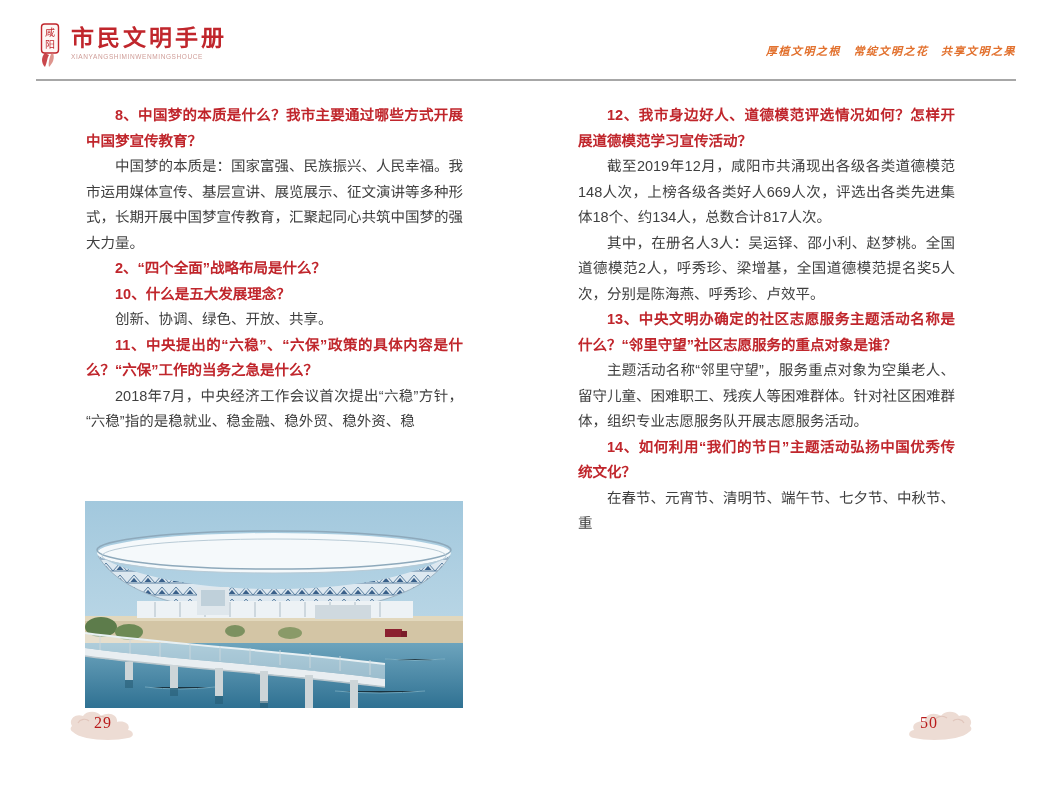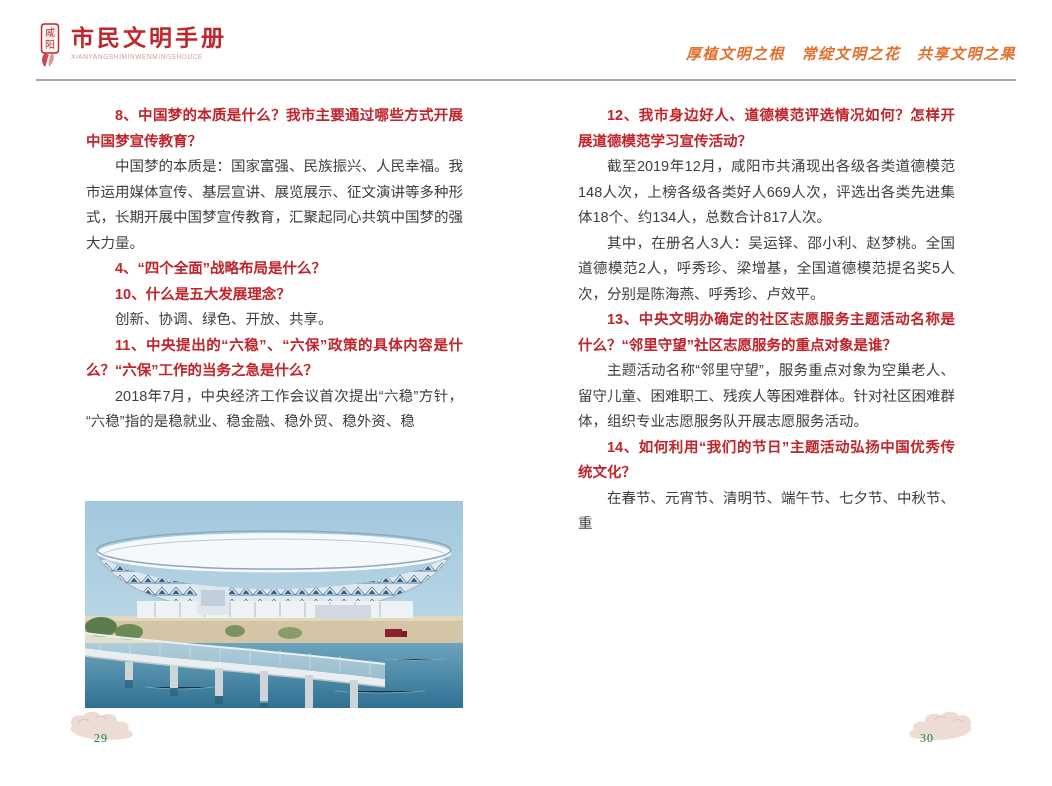--- a/index.html
+++ b/index.html
@@ -24,21 +24,21 @@
     font-size:23px;font-weight:700;color:var(--red);
     letter-spacing:3px;line-height:1.1;
   }
   .logo-subtitle{
     font-size:6.5px;color:#cf9d98;letter-spacing:.6px;margin-top:2px;
   }
   .tagline{
     position:absolute;top:42px;right:36px;
     font-family:"Liberation Serif", serif;
     font-style:italic;font-weight:700;
-    font-size:15px;color:var(--orange);letter-spacing:1.5px;
+    font-size:11px;color:var(--orange);letter-spacing:1.5px;
     white-space:pre;
   }
   .header-rule{
     position:absolute;left:36px;top:79px;width:980px;height:2px;
     background:#a7a7a7;
   }
   
   .col{
     position:absolute;top:103px;width:377px;
     font-size:14.5px;line-height:25.5px;
@@ -56,23 +56,23 @@
     overflow:hidden;
   }
   .photo svg{display:block;}
   
   .pagenum{
     position:absolute;top:710px;width:90px;height:32px;
   }
   .pagenum.pn-left{left:66px;}
   .pagenum.pn-right{left:896px;}
   .pagenum .num{
-    position:absolute;top:21px;
+    position:absolute;top:4px;
     font-family:"Liberation Serif", serif;
-    font-size:12px;color:#15803d;letter-spacing:1px;
+    font-size:16px;color:#b91c1c;letter-spacing:1px;
   }
   .pn-left .num{left:28px;}
   .pn-right .num{left:24px;}
   .pagenum svg{position:absolute;top:0;left:0;}
 </style>
 </head>
 <body>
 
 <div class="spread">
 
@@ -89,21 +89,21 @@
       <div class="logo-subtitle">XIANYANGSHIMINWENMINGSHOUCE</div>
     </div>
   </div>
 
   <div class="tagline">厚植文明之根　常绽文明之花　共享文明之果</div>
   <div class="header-rule"></div>
 
   <section class="col col-left" id="left-col">
       <p class="blk q">8、中国梦的本质是什么？我市主要通过哪些方式开展中国梦宣传教育？</p>
       <p class="blk a">中国梦的本质是：国家富强、民族振兴、人民幸福。我市运用媒体宣传、基层宣讲、展览展示、征文演讲等多种形式，长期开展中国梦宣传教育，汇聚起同心共筑中国梦的强大力量。</p>
-      <p class="blk q">4、“四个全面”战略布局是什么？</p>
+      <p class="blk q">2、“四个全面”战略布局是什么？</p>
       <p class="blk q">10、什么是五大发展理念？</p>
       <p class="blk a">创新、协调、绿色、开放、共享。</p>
       <p class="blk q">11、中央提出的“六稳”、“六保”政策的具体内容是什么？“六保”工作的当务之急是什么？</p>
       <p class="blk a">2018年7月，中央经济工作会议首次提出“六稳”方针，“六稳”指的是稳就业、稳金融、稳外贸、稳外资、稳</p>
     </section>
 
   <figure class="photo">
     <svg width="378" height="207" viewBox="0 0 378 207">
       <defs>
         <linearGradient id="sky" x1="0" y1="0" x2="0" y2="1">
@@ -215,16 +215,16 @@
       <path d="M6,16 C2,10 9,3 17,6 C20,1 31,0 35,6 C43,1 52,5 51,12 C59,10 65,15 62,20 C68,21 69,27 62,28 C45,32 14,30 7,22 C4,20 4,18 6,16 Z" fill="#eddcd4"></path>
       <path d="M12,13 C14,9 20,8 23,11 M29,8 C33,5 39,6 41,10" stroke="#e1c6bc" fill="none" stroke-width="1.2"></path>
     </svg>
     <span class="num">29</span>
   </div>
   <div class="pagenum pn-right">
     <svg width="80" height="30" viewBox="0 0 80 30" style="transform:scaleX(-1);">
       <path d="M6,16 C2,10 9,3 17,6 C20,1 31,0 35,6 C43,1 52,5 51,12 C59,10 65,15 62,20 C68,21 69,27 62,28 C45,32 14,30 7,22 C4,20 4,18 6,16 Z" fill="#eddcd4"></path>
       <path d="M12,13 C14,9 20,8 23,11 M29,8 C33,5 39,6 41,10" stroke="#e1c6bc" fill="none" stroke-width="1.2"></path>
     </svg>
-    <span class="num">30</span>
+    <span class="num">50</span>
   </div>
 
 </div>
 
 </body></html>

